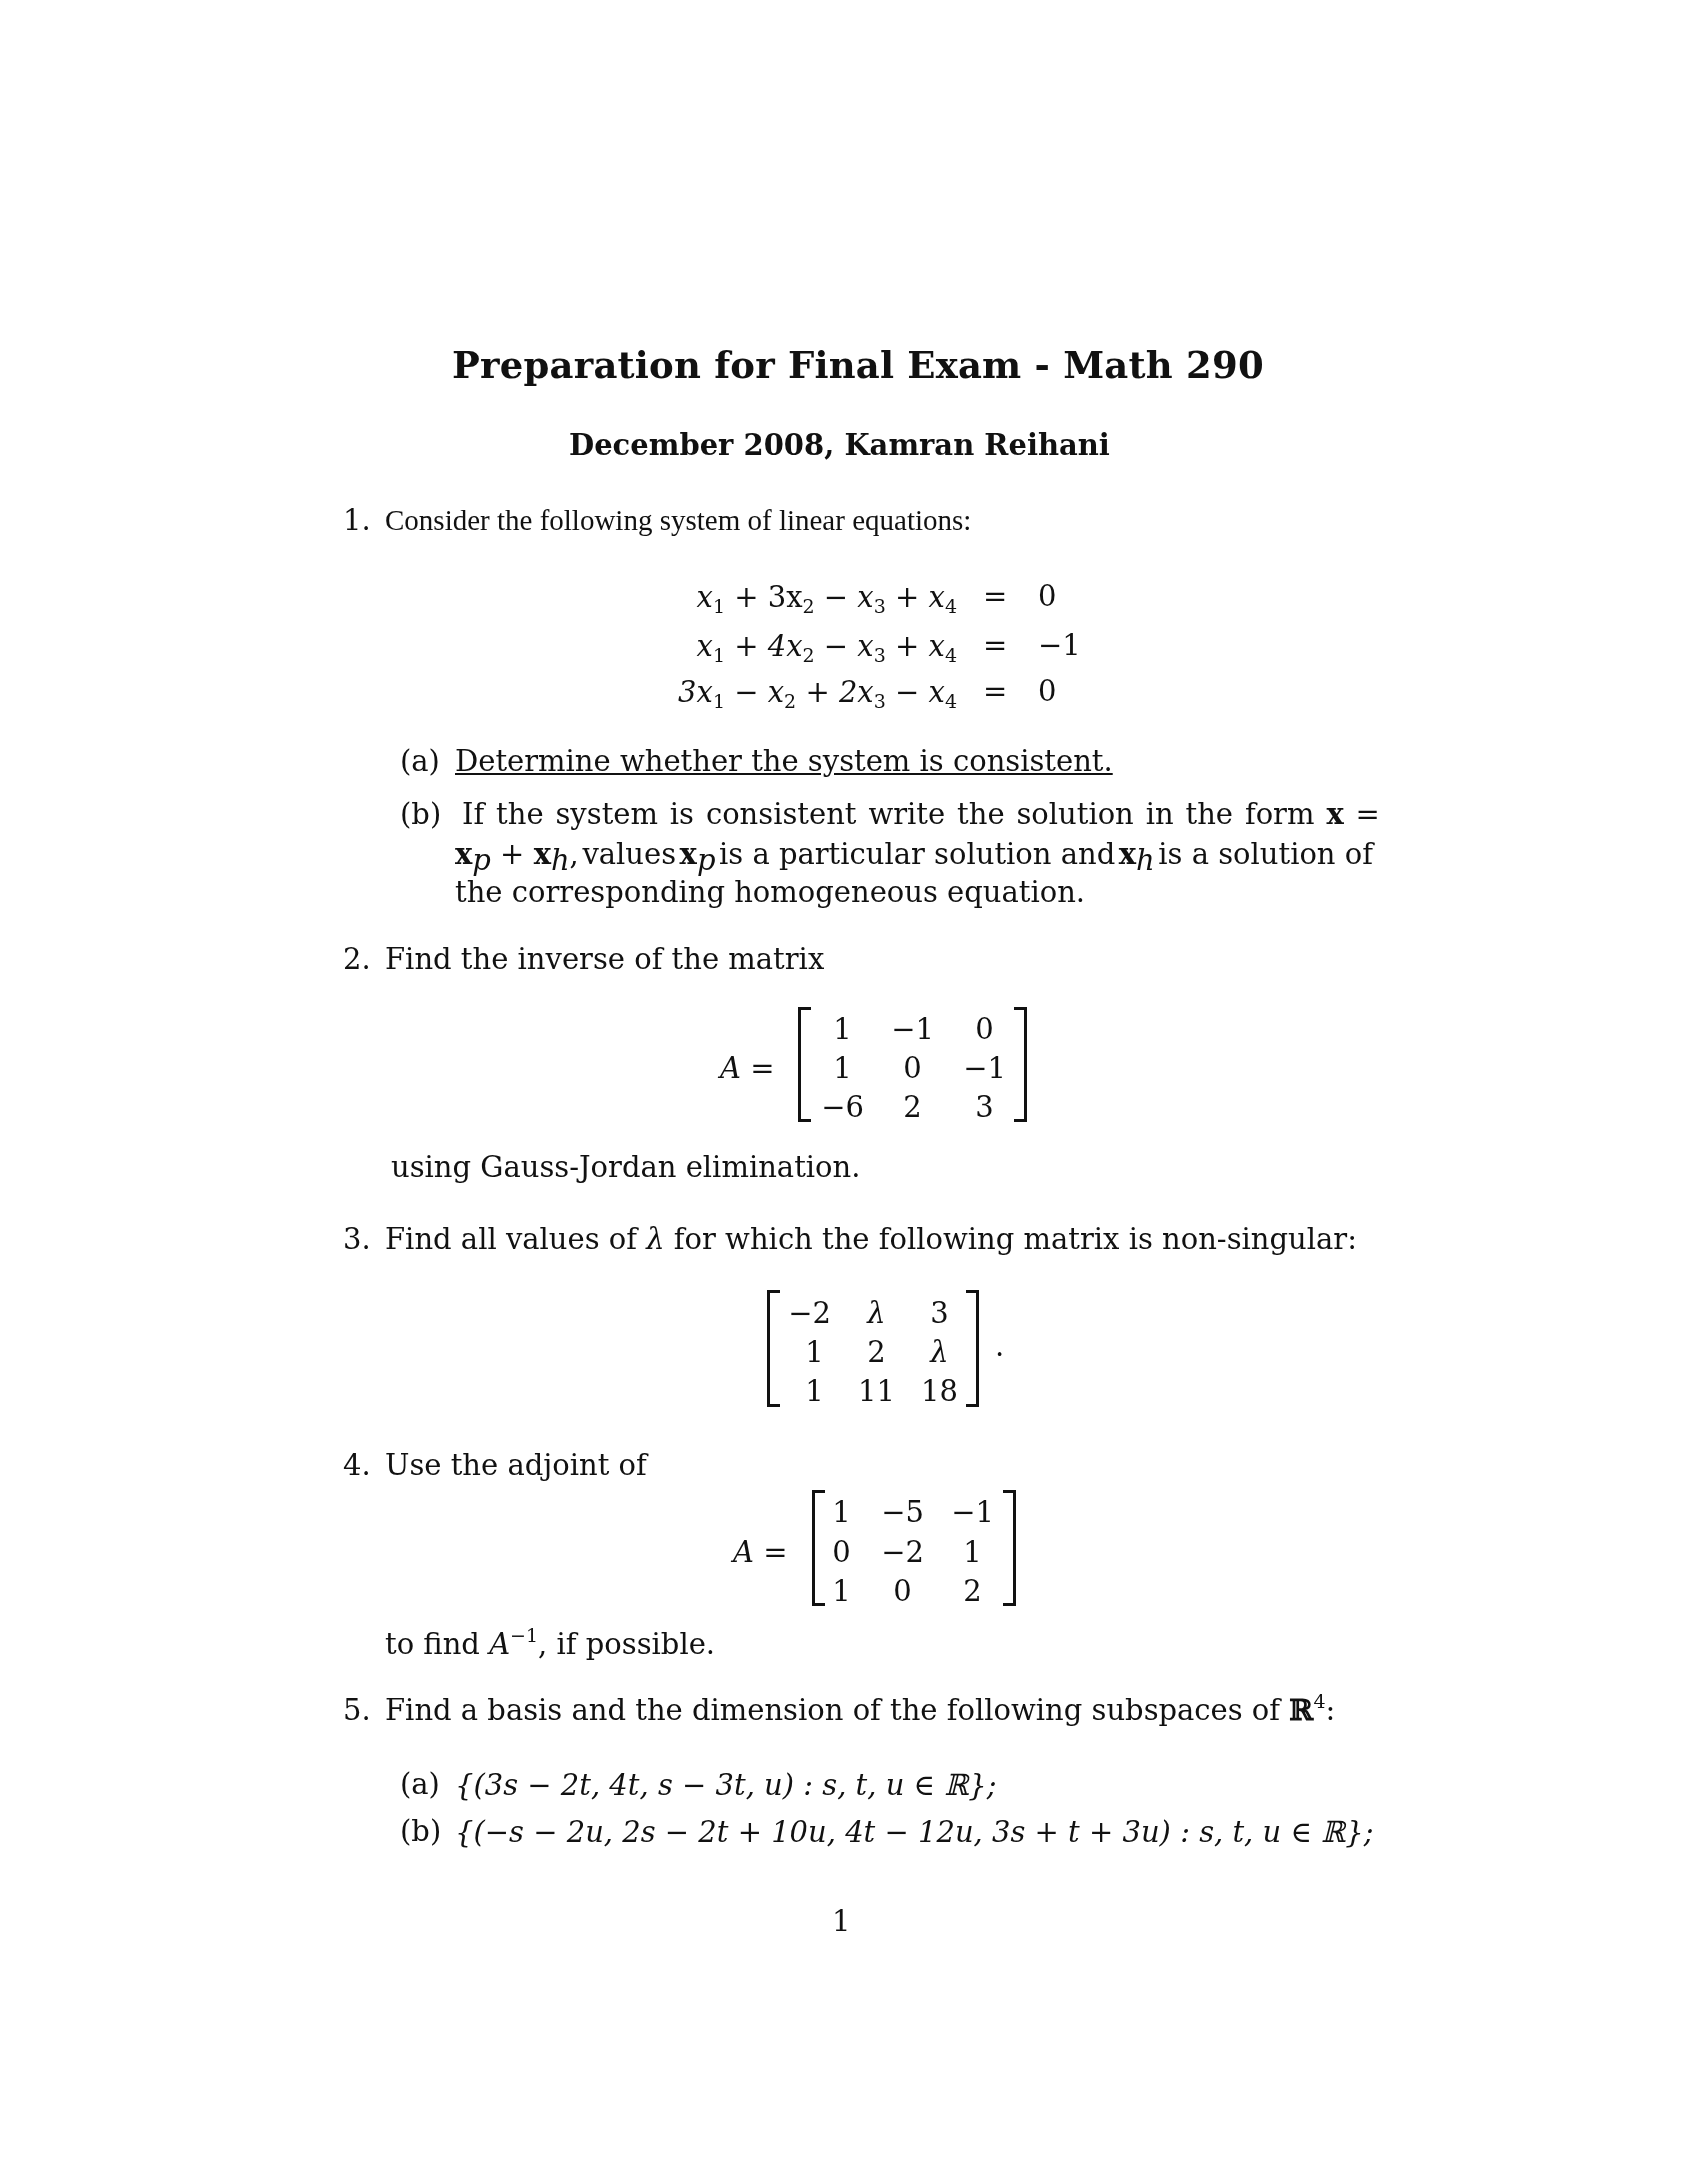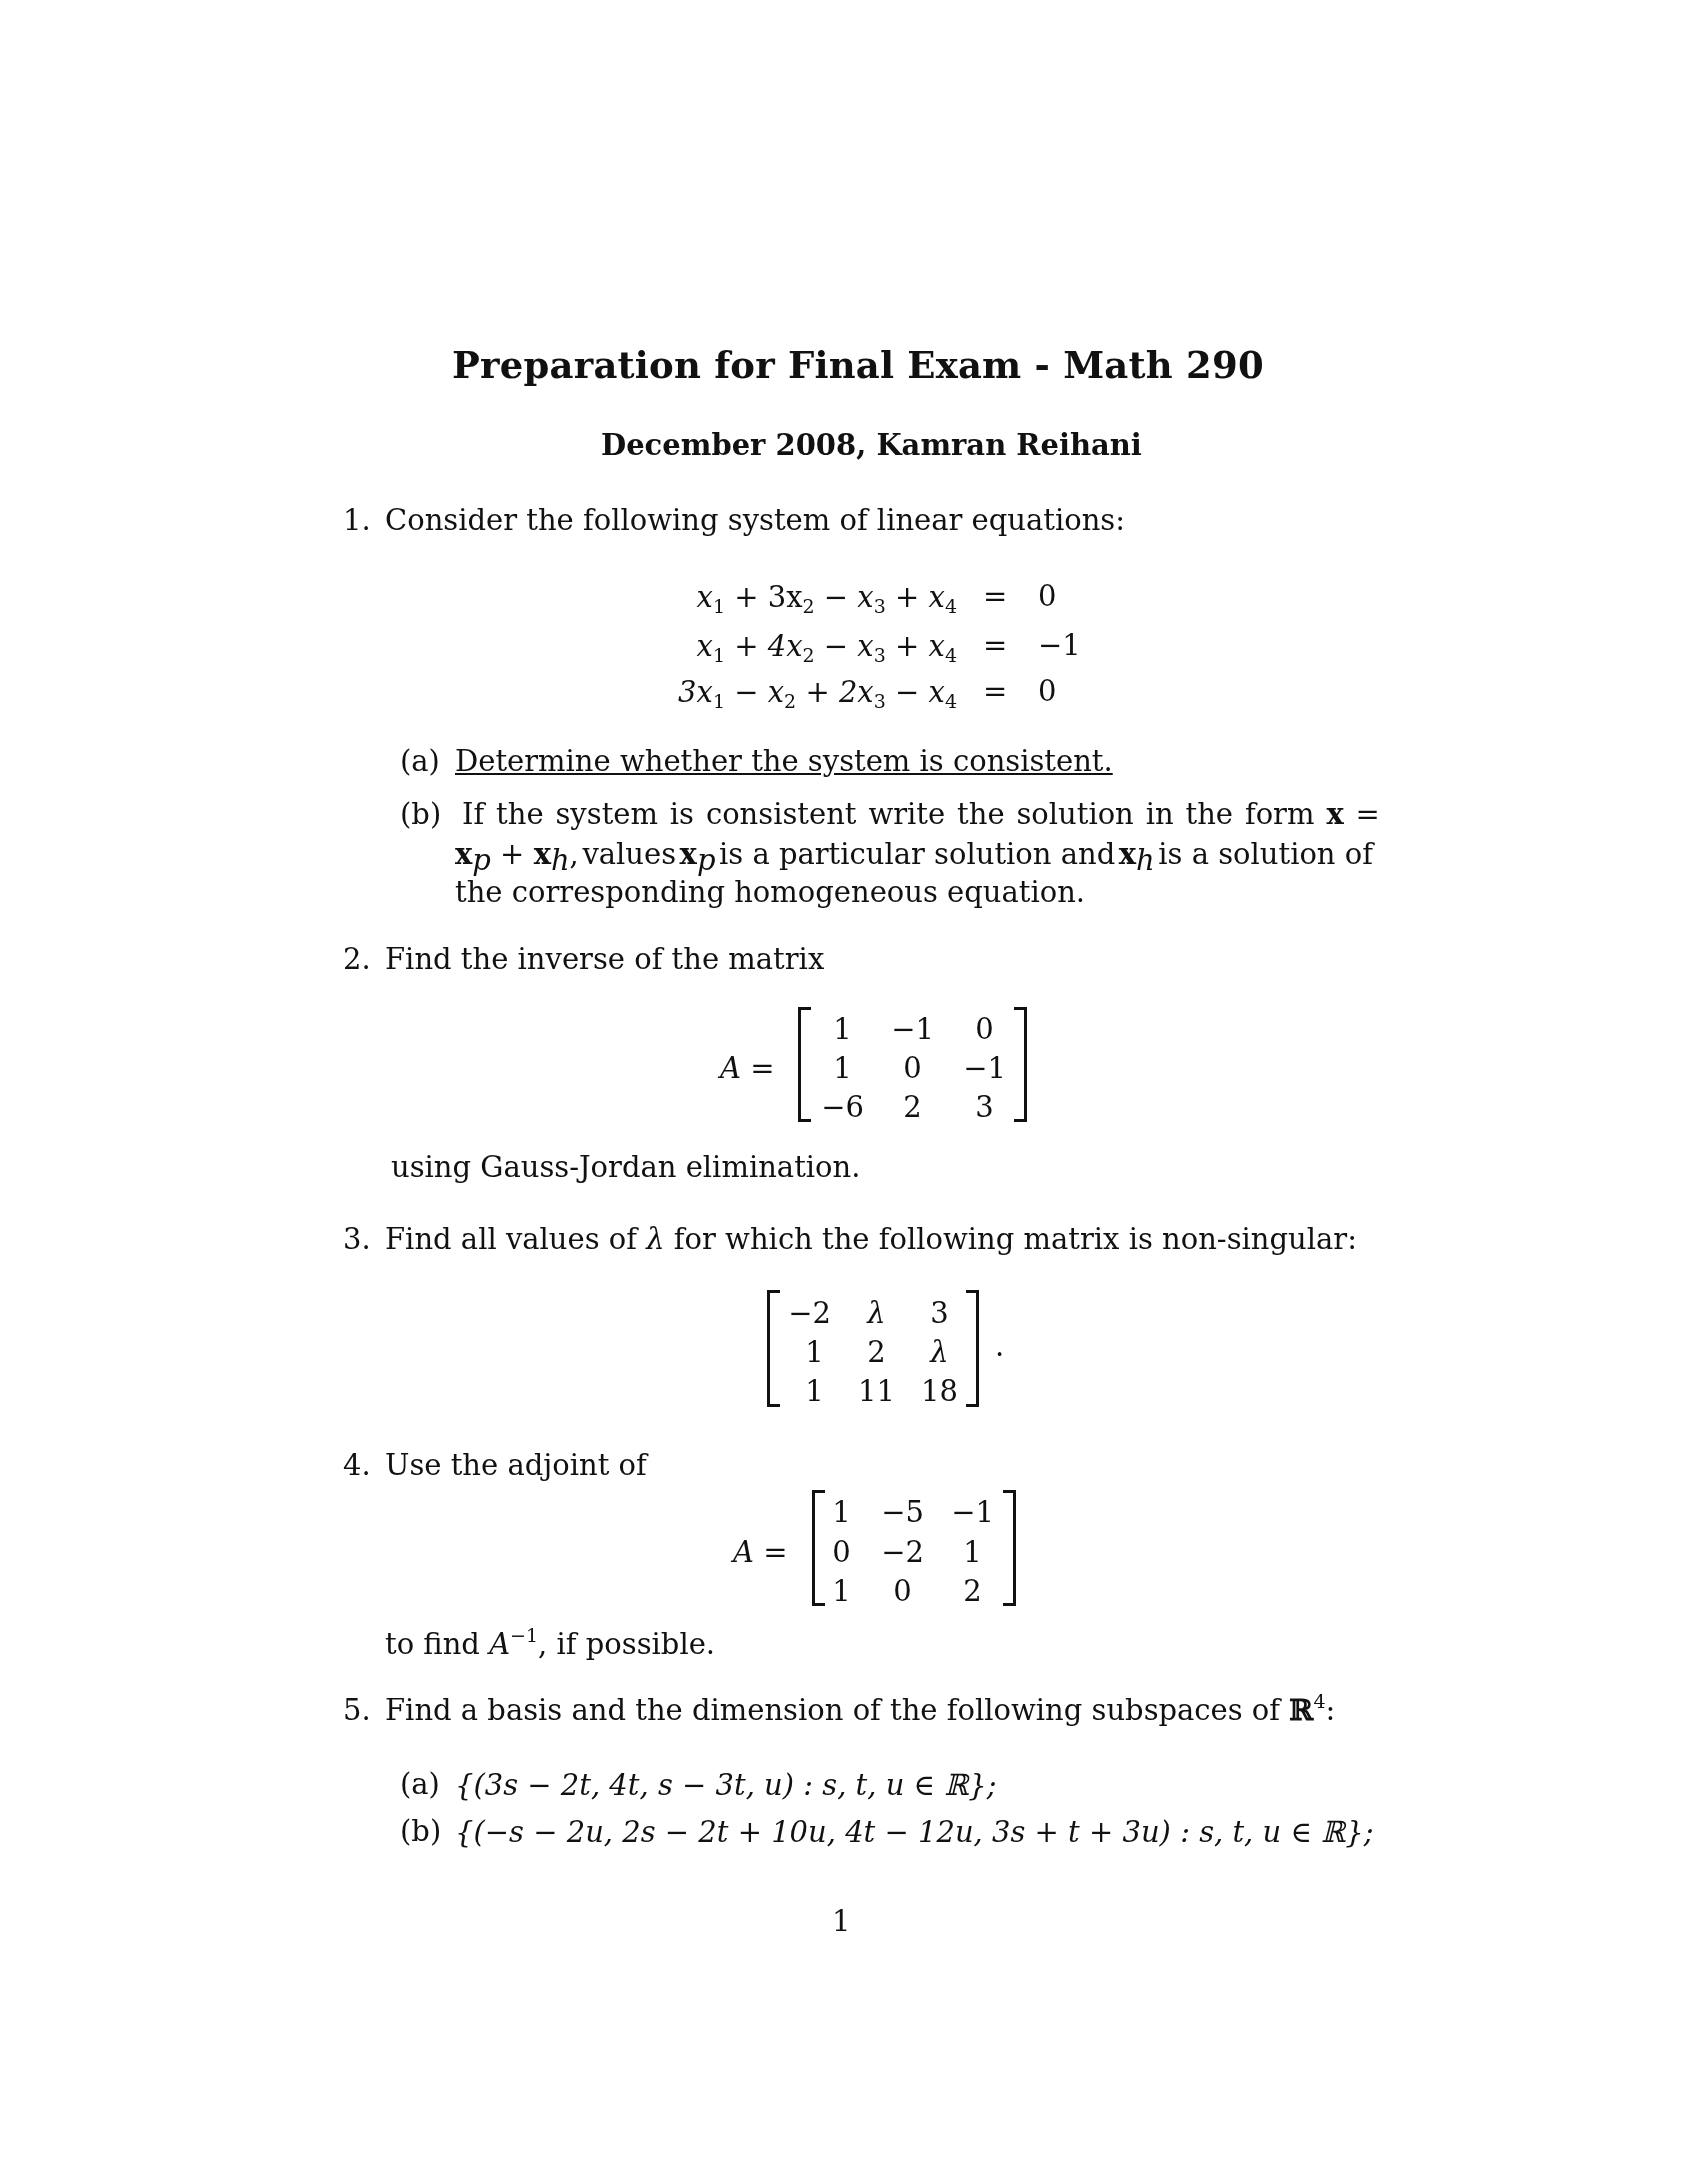--- a/index.html
+++ b/index.html
@@ -19,24 +19,24 @@
   .bracket-l { border-left: 3px solid #111; }
   .bracket-r { border-right: 3px solid #111; }
   .cell { position: absolute; width: 79px; text-align: center; font-size: 29px; font-family: "DejaVu Serif", serif; transform: translateX(-40px); }
   .cell.it { font-style: italic; }
   .justify-line { display: flex; justify-content: space-between; }
 </style>
 </head>
 <body>
 
 <div class="abs title" style="left:452px; top:343px; width:772px; text-align:center;">Preparation for Final Exam - Math 290</div>
-<div class="abs subtitle" style="left:569px; top:428px;margin-left:32px;">December 2008, Kamran Reihani</div>
+<div class="abs subtitle" style="left:569px; top:428px;">December 2008, Kamran Reihani</div>
 
 <div class="abs txt" style="left:343px; top:506px;">1.</div>
-<div class="abs txt" style="left:385px; top:506px;">Consider the following system of linear equations:</div>
+<div class="abs txt" style="left:385px; top:506px;font-family:Liberation Serif, serif;">Consider the following system of linear equations:</div>
 
 <div>
 
   <div class="abs math eqn-lhs" style="left:660px; top:580px;">
     <span>x</span><sub>1</sub><span class="upright"> + 3x</span><sub>2</sub><span> − x</span><sub>3</sub><span> + x</span><sub>4</sub>
   </div>
   <div class="abs txt" style="left:983px; top:582px;">=</div>
   <div class="abs txt" style="left:1038px; top:582px;">0</div>
 
   <div class="abs math eqn-lhs" style="left:660px; top:629px;">

